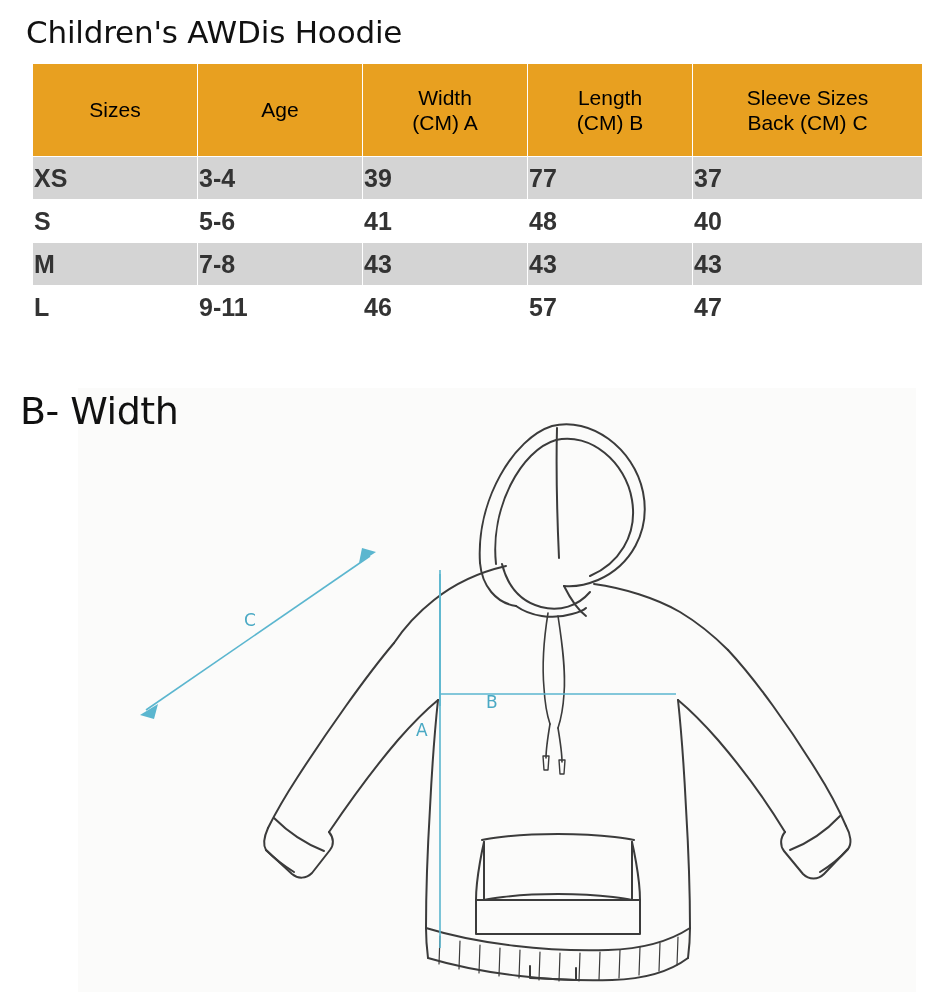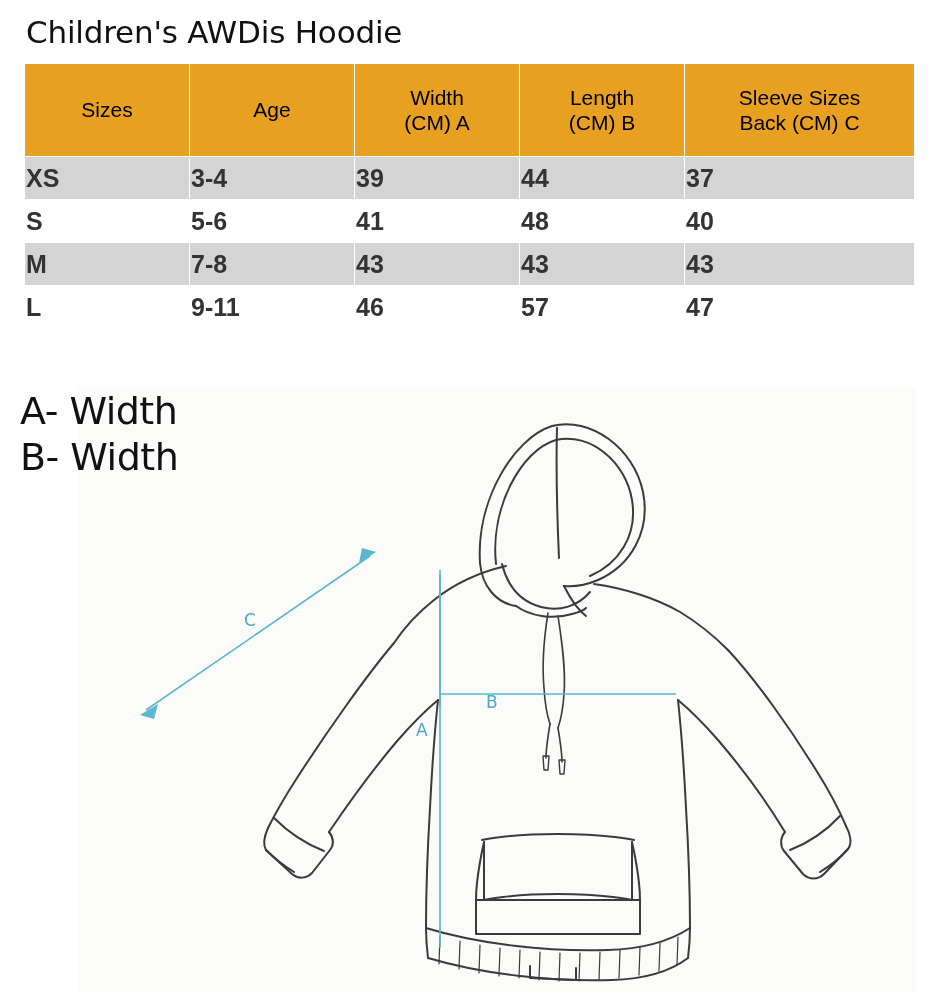--- a/index.html
+++ b/index.html
@@ -26,21 +26,21 @@
     left: 26px;
     top: 14px;
     font-size: 31px;
     font-weight: 400;
     letter-spacing: -0.2px;
     color: #111;
     font-family: "DejaVu Sans", sans-serif;
   }
   table.size-table {
     position: absolute;
-    left: 24px;
+    left: 32px;
     top: 63px;
     width: 890px;
     border-collapse: collapse;
     table-layout: fixed;
   }
   table.size-table th {
     background: #e8a020;
     color: #000;
     font-weight: 400;
     font-size: 21px;
@@ -134,21 +134,21 @@
           <span>Sleeve Sizes</span><br>
           <span>Back (CM) C</span>
         </th>
       </tr>
     </thead>
     <tbody>
       <tr class="odd">
         <td>XS</td>
         <td>3-4</td>
         <td>39</td>
-        <td>44</td>
+        <td>77</td>
         <td>37</td>
       </tr>
       <tr class="even">
         <td>S</td>
         <td>5-6</td>
         <td>41</td>
         <td>48</td>
         <td>40</td>
       </tr>
       <tr class="odd">
@@ -265,17 +265,16 @@
         <polygon points="298,164 281,175 284,160"></polygon>
       </g>
 
       <text class="dim-letter" x="166" y="238">C</text>
       <text class="dim-letter" x="408" y="320">B</text>
       <text class="dim-letter" x="338" y="348">A</text>
     </svg>
   </div>
 
   <div class="legend">
-    <div>A- Width</div>
     <div>B- Width</div>
   </div>
 
 </div>
 
 </body></html>

